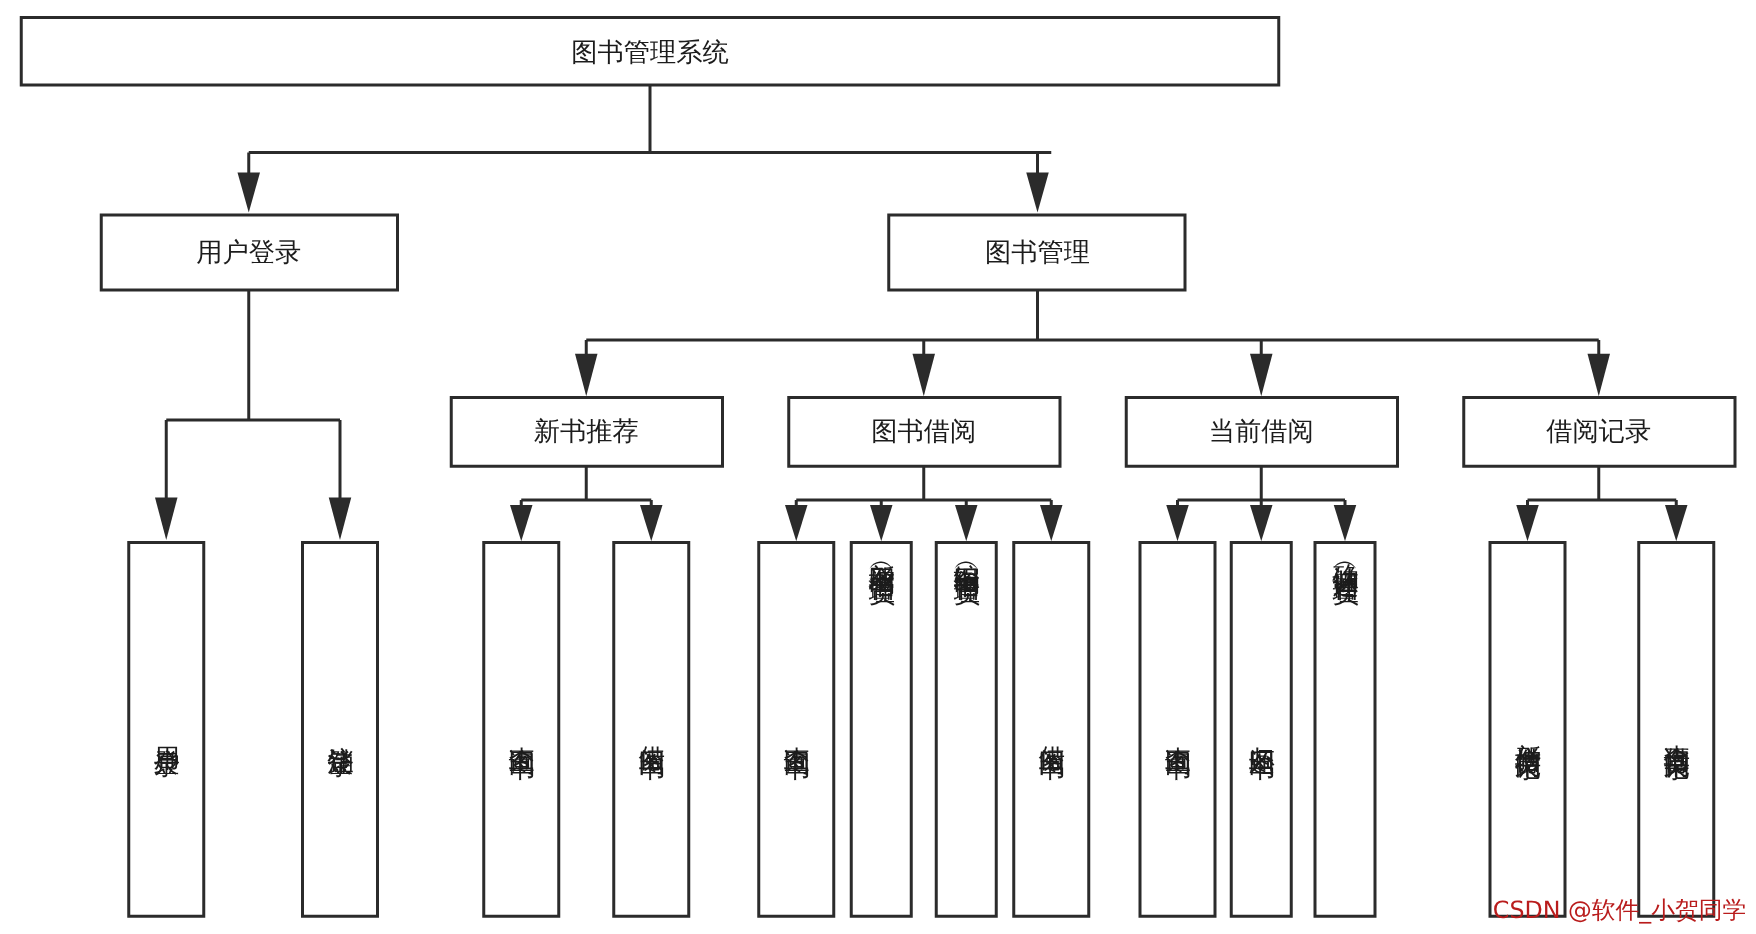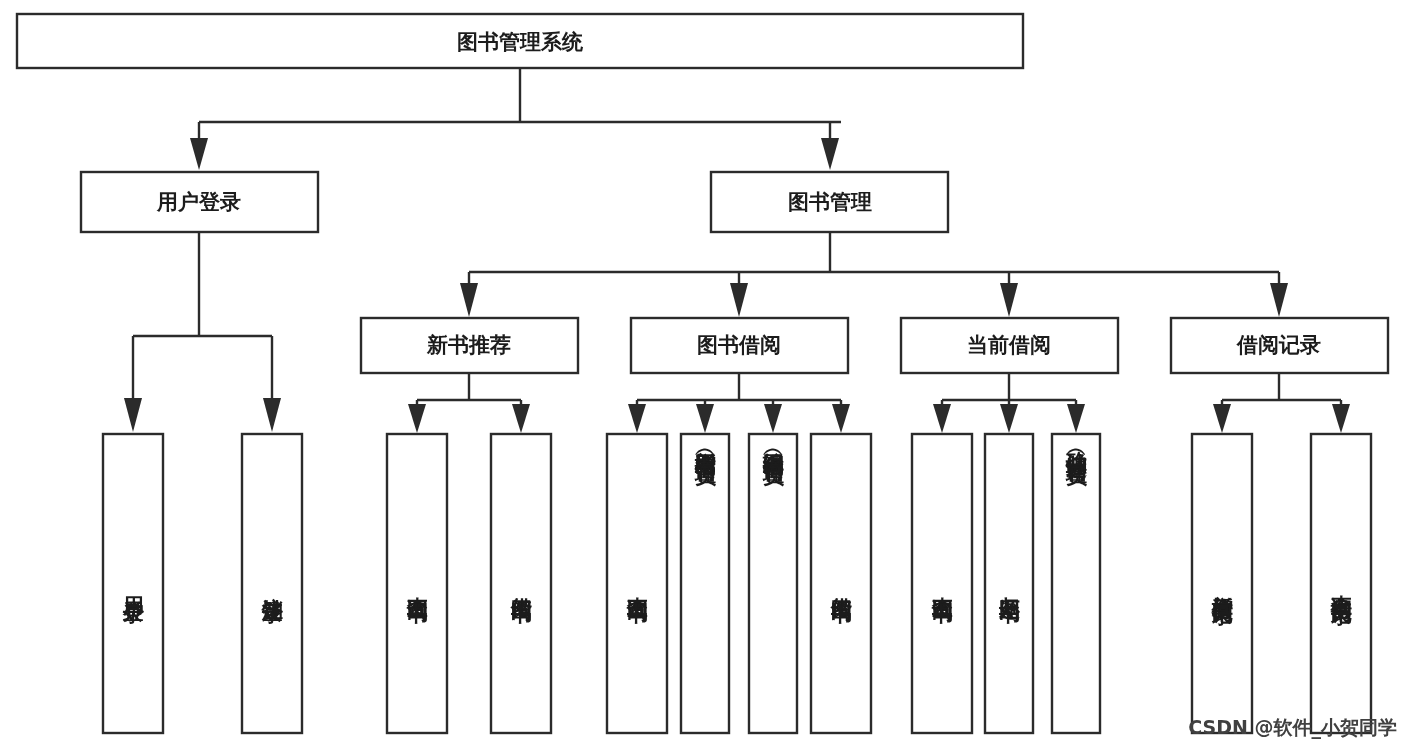--- a/index.html
+++ b/index.html
@@ -9,21 +9,20 @@
   }
   body {
     font-family: "DejaVu Sans", "Liberation Sans", sans-serif;
   }
   #canvas {
     position: relative;
     width: 1405px;
     height: 747px;
     background: #ffffff;
     overflow: hidden;
-    font-weight: bold;
   }
   svg#diagram {
     position: absolute;
     left: 0;
     top: 0;
     width: 1405px;
     height: 747px;
   }
   .node-box {
     fill: #ffffff;
@@ -63,21 +62,21 @@
     align-items: center;
     justify-content: center;
     pointer-events: none;
   }
   .watermark {
     position: absolute;
     right: 8px;
     bottom: 6px;
     font-family: "DejaVu Sans", "Liberation Sans", sans-serif;
     font-size: 19px;
-    color: #404040;
+    color: #b91c1c;
     white-space: nowrap;
   }
 </style>
 </head>
 <body>
 
 <div id="canvas">
 
   <svg id="diagram" viewBox="0 0 1405 747">
 

